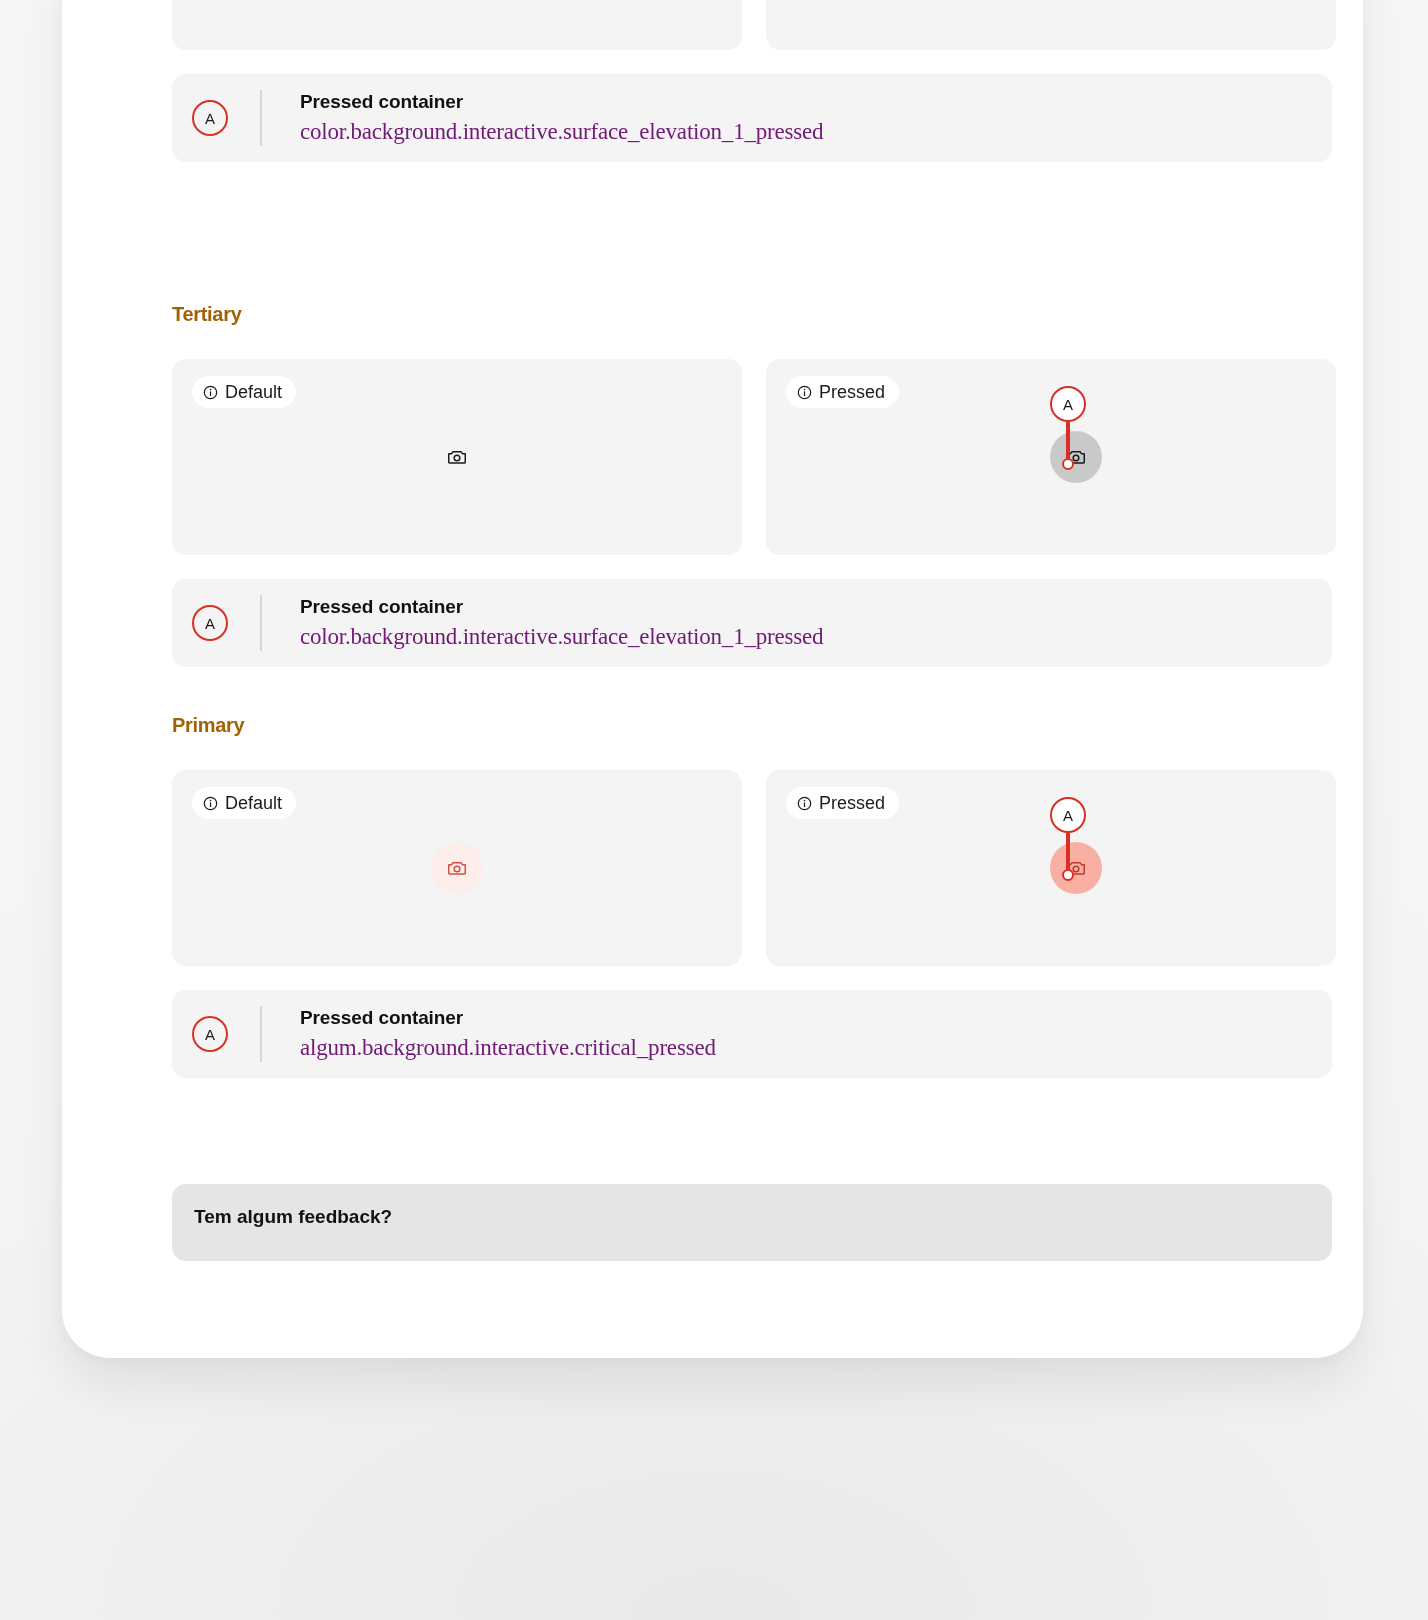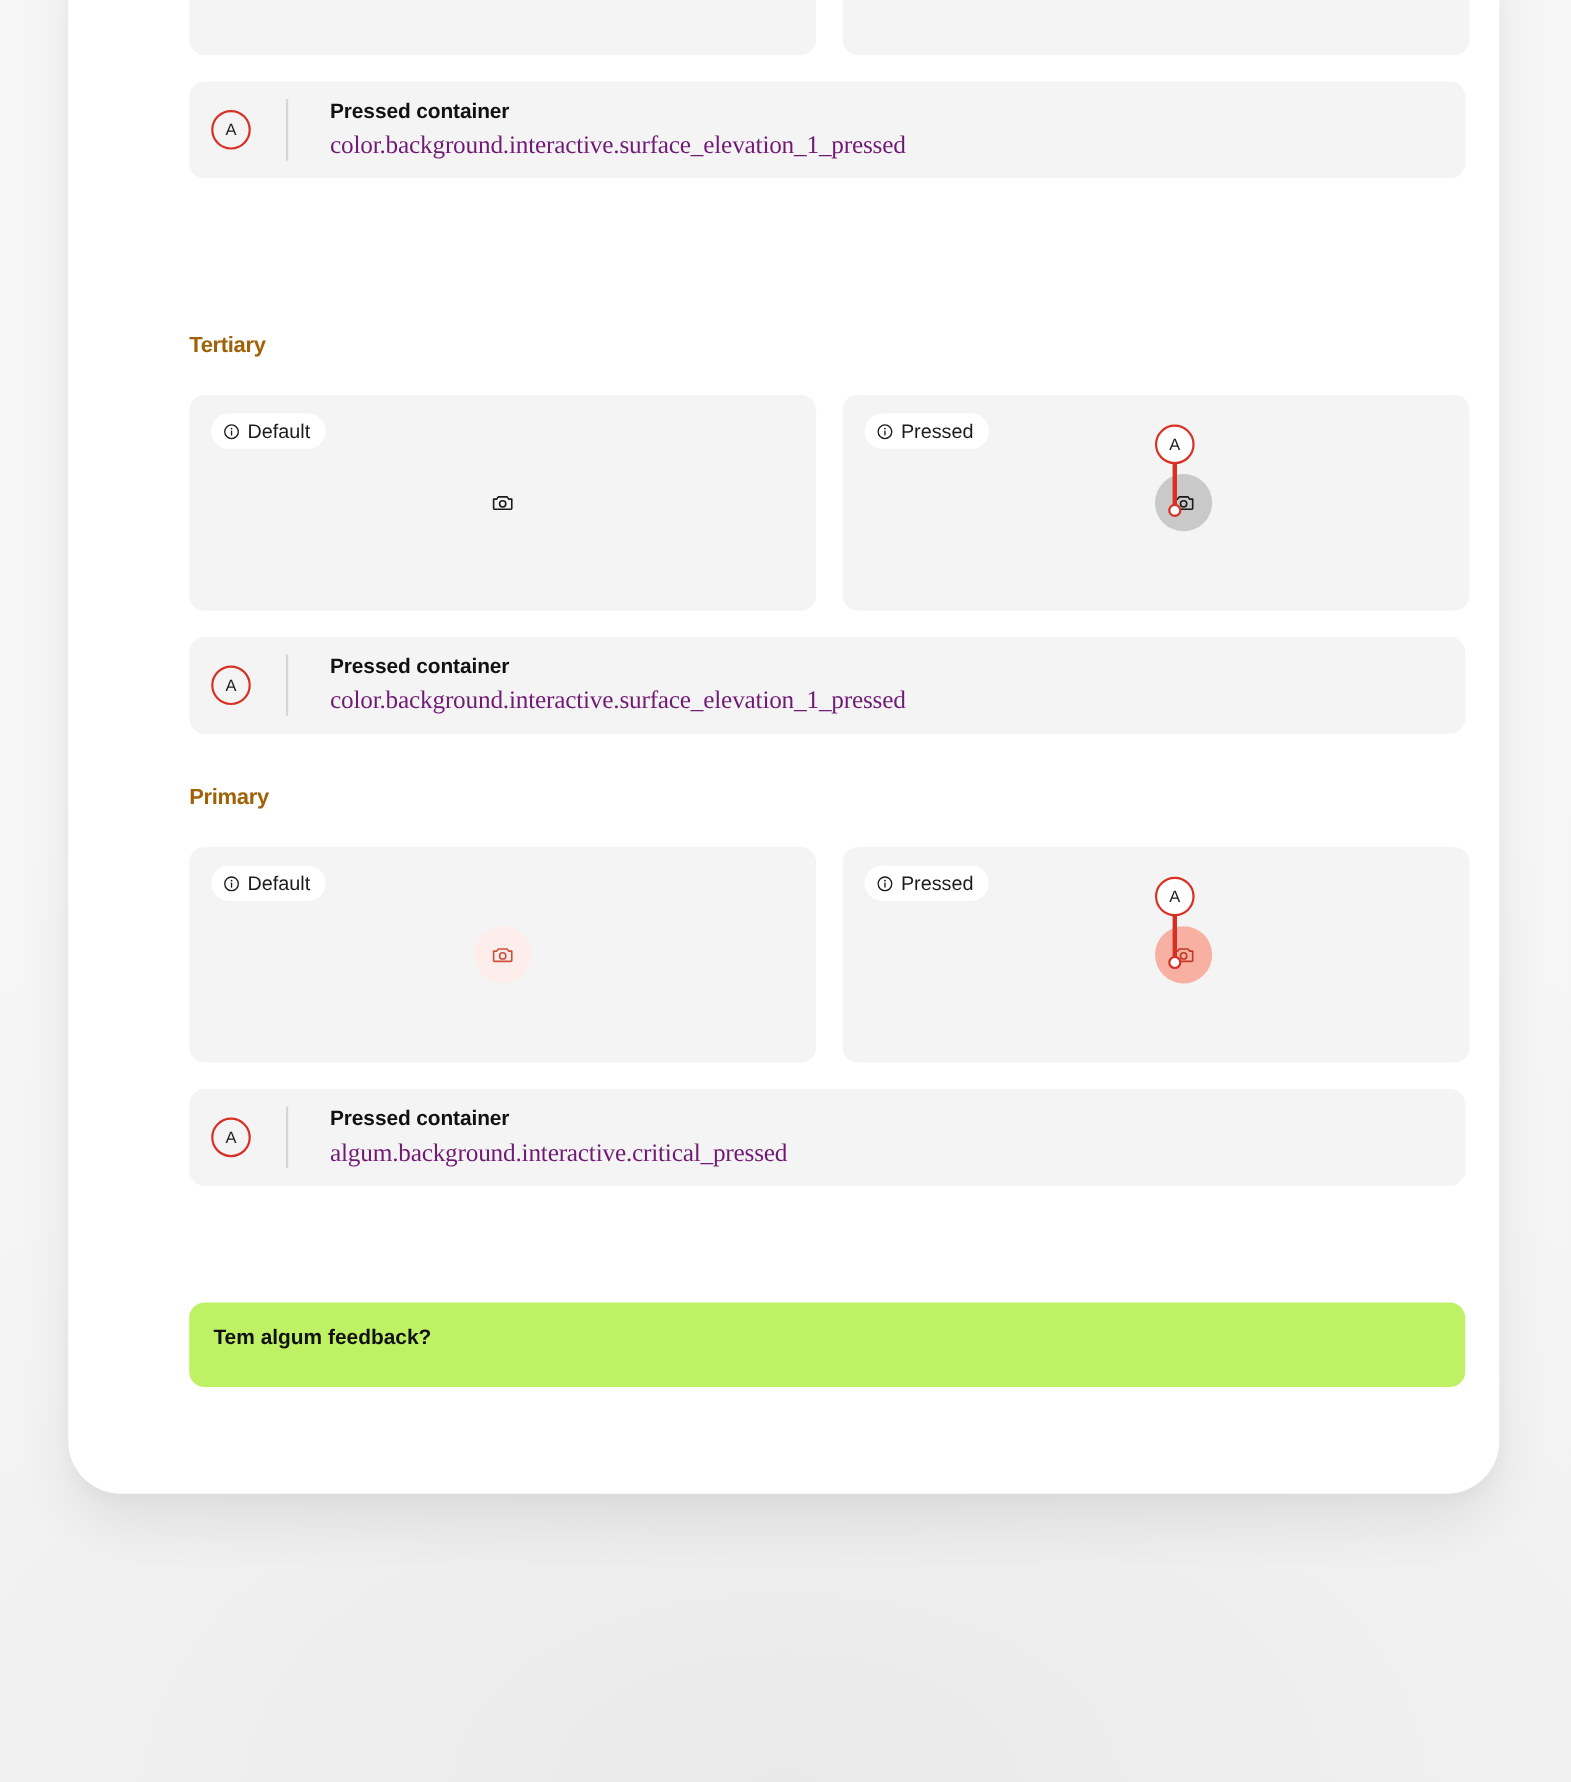--- a/index.html
+++ b/index.html
@@ -189,21 +189,21 @@
   .token-code {
     font-family: Liberation Serif, serif;
     font-size: 23px;
     color: #701a75;
     letter-spacing: -0.2px;
   }
 
   
   .feedback {
     width: 1160px;
-    background: #bef264;
+    background: #e5e5e5;
     border-radius: 14px;
     padding: 22px 22px 24px 22px;
   }
   .feedback-title {
     font-size: 19px;
     font-weight: 700;
     color: #111111;
     margin-bottom: 9px;
   }
   .feedback-body {

